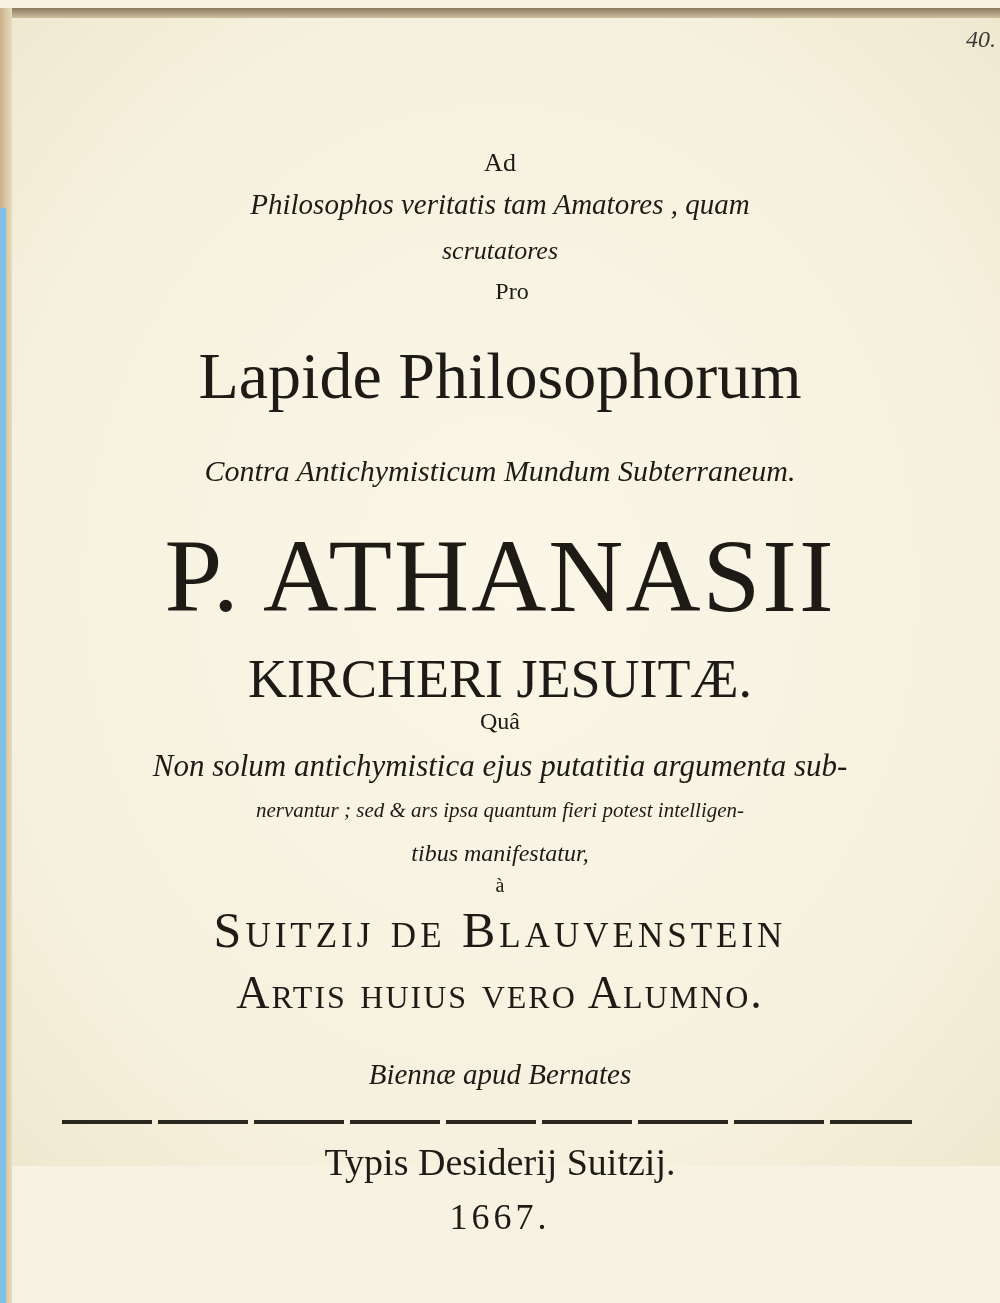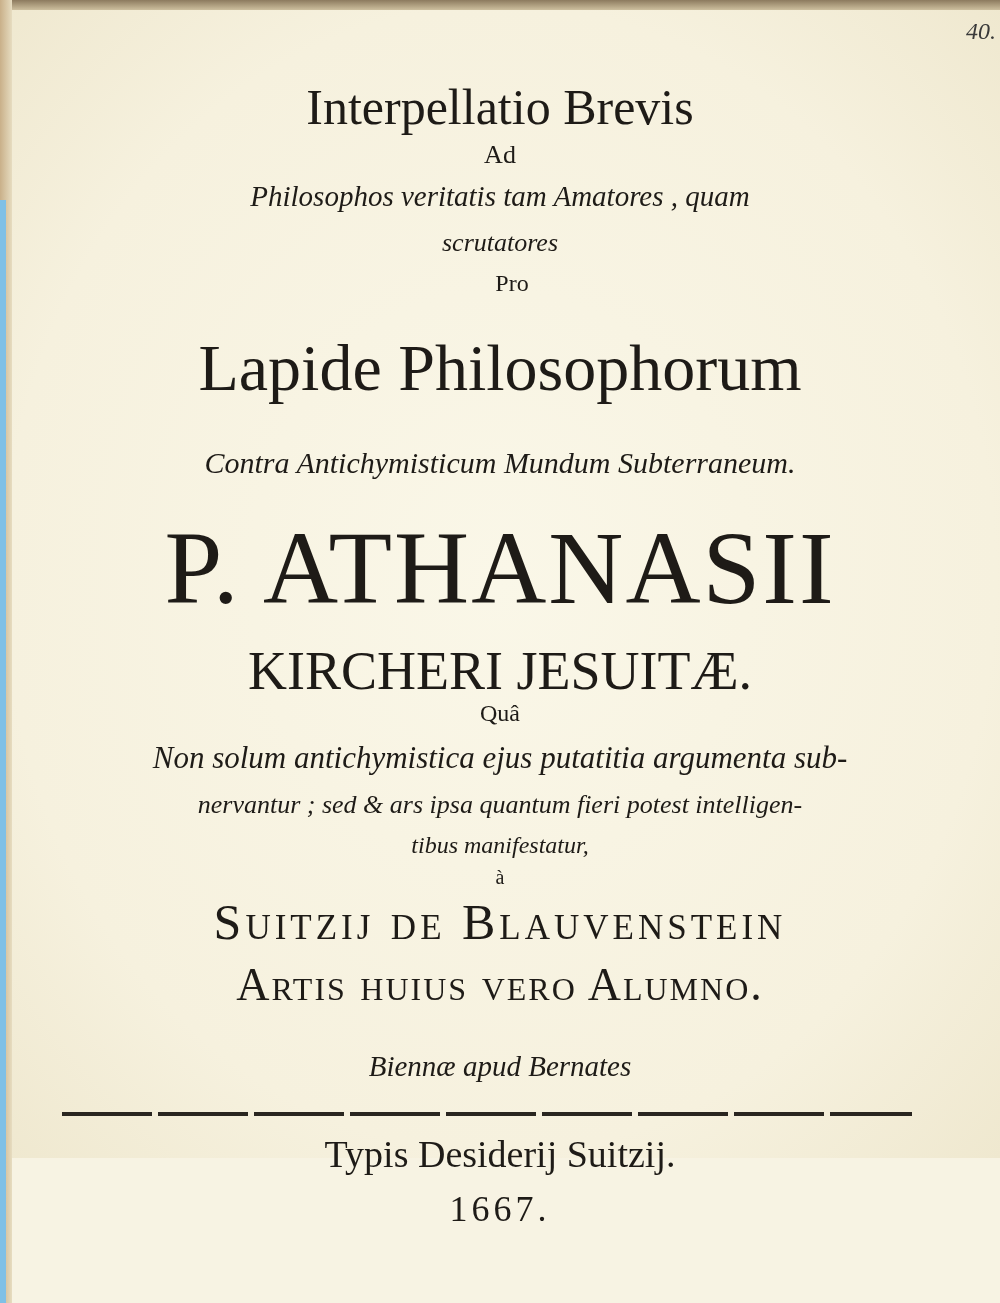--- a/index.html
+++ b/index.html
@@ -3,21 +3,21 @@
 <meta charset="utf-8">
 <style>
   html, body { margin: 0; padding: 0; }
   body {
     width: 1000px; height: 1303px; overflow: hidden; position: relative;
     background: #f7f3e3;
     font-family: "Liberation Serif", "DejaVu Serif", serif;
     color: #1e1b17;
   }
   .page {
-    position: absolute; left: 0; top: 0; width: 1000px; height: 1158px;
+    position: absolute; left: 0; top: 8px; width: 1000px; height: 1158px;
     background: radial-gradient(ellipse at 50% 50%, #faf7e8 0%, #f6f1de 70%, #efe8cf 100%);
   }
   .top-edge {
     position: absolute; left: 0; top: 0; width: 1000px; height: 10px;
     background: linear-gradient(#8c7a5e, #cdbf9e);
   }
   .left-edge {
     position: absolute; left: 0; top: 0; width: 12px; height: 1303px;
     background: linear-gradient(to right, #c9b089, #e6dcc0);
   }
@@ -40,36 +40,35 @@
 </head>
 <body>
 
 <div class="page">
   <div class="top-edge"></div>
   <div class="left-edge"></div>
   <div class="blue-strip"></div>
 
   <div class="folio">40.</div>
 
-  <div class="line" style="top:78px;font-size:50px;">Interpellatio Brevis</div>
   <div class="line" style="top:140px;font-size:26px;">Ad</div>
   <div class="line it" style="top:180px;font-size:29px;">Philosophos veritatis tam Amatores , quam</div>
   <div class="line it" style="top:228px;font-size:26px;">scrutatores</div>
   <div class="line" style="top:270px;font-size:24px;padding-left:12px;">Pro</div>
 
   <div class="line" style="top:330px;font-size:66px;">Lapide Philosophorum</div>
 
   <div class="line it" style="top:446px;font-size:30px;">Contra Antichymisticum Mundum Subterraneum.</div>
 
   <div class="line" style="top:508px;font-size:104px;letter-spacing:2px;">P. ATHANASII</div>
   <div class="line" style="top:640px;font-size:54px;">KIRCHERI JESUITÆ.</div>
 
   <div class="line it" style="top:740px;font-size:31px;">Non solum antichymistica ejus putatitia argumenta sub-</div>
   <div class="line" style="top:700px;font-size:24px;">Quâ</div>
-  <div class="line it" style="top:790px;font-size:26px;">nervantur ; sed &amp; ars ipsa quantum fieri potest intelligen-</div>
+  <div class="line it" style="top:790px;font-size:21px;">nervantur ; sed &amp; ars ipsa quantum fieri potest intelligen-</div>
   <div class="line it" style="top:832px;font-size:24px;">tibus manifestatur,</div>
   <div class="line" style="top:866px;font-size:20px;">à</div>
 
   <div class="line sc" style="top:893px;font-size:50px;letter-spacing:4px;">Suitzij de Blauvenstein</div>
   <div class="line sc" style="top:958px;font-size:46px;letter-spacing:2px;">Artis huius vero Alumno.</div>
 
   <div class="line it" style="top:1050px;font-size:29px;">Biennæ apud Bernates</div>
 
   <div class="rule"></div>
 

